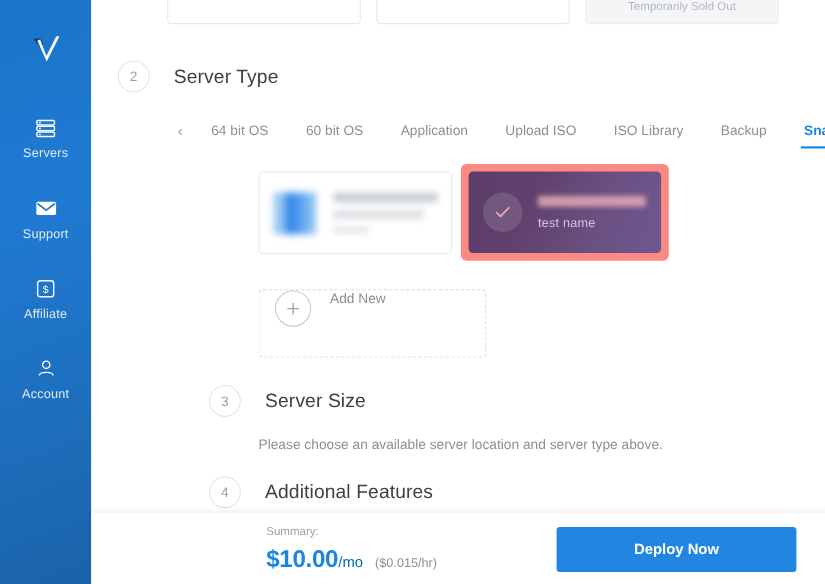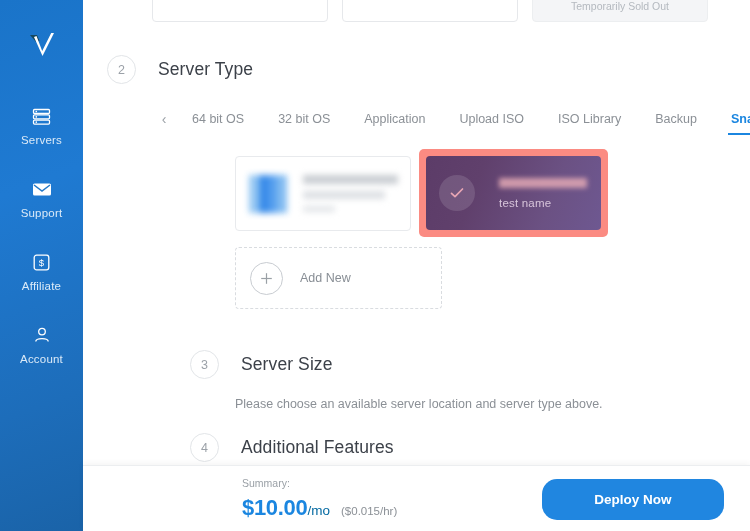--- a/index.html
+++ b/index.html
@@ -128,35 +128,35 @@
     width: 100%; height: 100%; border-radius: 4px;
     background: linear-gradient(110deg, #5c3c68 0%, #60406c 30%, #6b5183 70%, #6e5891 100%);
     display: flex; align-items: center;
   }
   .snap-check {
     width: 36px; height: 36px; border-radius: 50%;
     background: rgba(255,255,255,.13);
     margin-left: 13px; flex: 0 0 auto;
     display: flex; align-items: center; justify-content: center;
   }
-  .snap-text { margin-left: 24px; flex: 1; padding-right: 14px; }
+  .snap-text { margin-left: 14px; flex: 1; padding-right: 14px; }
   .snap-bar {
     height: 10px; background: #e2a8b4; border-radius: 1px;
     filter: blur(2.6px); opacity: .85; margin-bottom: 9px;
   }
   .snap-name {
     font-size: 11.5px; color: #d7c4da; letter-spacing: .2px;
   }
 
   
   .card-add {
-    position: absolute; left: 152px; top: 247px;
+    position: absolute; left: 152px; top: 263px;
     width: 207px; height: 62px;
     border: 1px dashed #d9dce0; border-radius: 4px; background: #fff;
-    display: flex; align-items: center; cursor: pointer;
+    display: flex; cursor: pointer;
   }
   .add-circle {
     width: 33px; height: 33px; border-radius: 50%;
     border: 1px solid #c8ccd1; margin-left: 14px; flex: 0 0 auto;
     display: flex; align-items: center; justify-content: center;
   }
   .add-label { margin-left: 17px; font-size: 12.5px; color: #888e95; }
 
   
   .step3 { position: absolute; left: 107px; top: 350px; }
@@ -186,21 +186,21 @@
   .stepper-val {
     flex: 1; text-align: center; color: #1b86e0; font-size: 12.5px;
   }
   .bb-summary { position: absolute; left: 159px; top: 11px; }
   .price-row { display: flex; align-items: baseline; }
   .price-main { font-size: 22px; color: #1b86e0; font-weight: bold; letter-spacing: -.3px; }
   .price-unit { font-size: 13.5px; color: #0369a1; }
   .price-hr { font-size: 11.5px; color: #8b9096; margin-left: 11px; }
   .deploy-btn {
     position: absolute; right: 26px; top: 13px;
-    width: 182px; height: 41px; border-radius: 15px;
+    width: 218px; height: 41px; border-radius: 3px;
     background: #2086e0; color: #fff; font-size: 13.5px; font-weight: bold;
     display: flex; align-items: center; justify-content: center; cursor: pointer;
     border: none; font-family: "Liberation Sans", sans-serif;
   }
 </style>
 </head>
 <body>
 
 <div id="app">
 
@@ -274,21 +274,21 @@
     </div>
 
     <div class="step-row" style="position:absolute;left:24px;top:55px;">
       <div class="step-circle">2</div>
       <div class="step-title">Server Type</div>
     </div>
 
     <div class="tabbar">
       <div class="tab-arrow">‹</div>
       <div class="tab">64 bit OS</div>
-      <div class="tab">32 bit OS</div>
+      <div class="tab">60 bit OS</div>
       <div class="tab">Application</div>
       <div class="tab">Upload ISO</div>
       <div class="tab">ISO Library</div>
       <div class="tab">Backup</div>
       <div class="tab active">Snapshot</div>
 
     </div>
 
     <div class="card-os">
       <div class="os-icon"></div>

